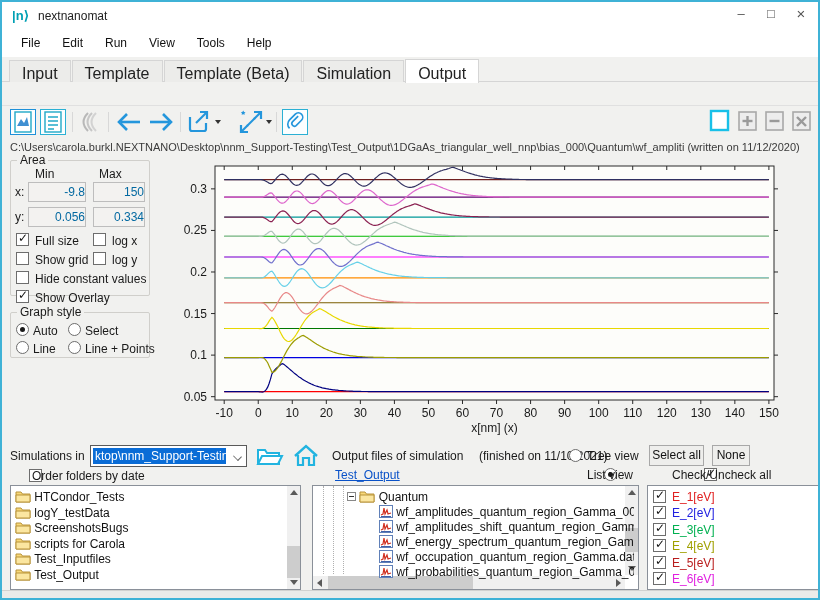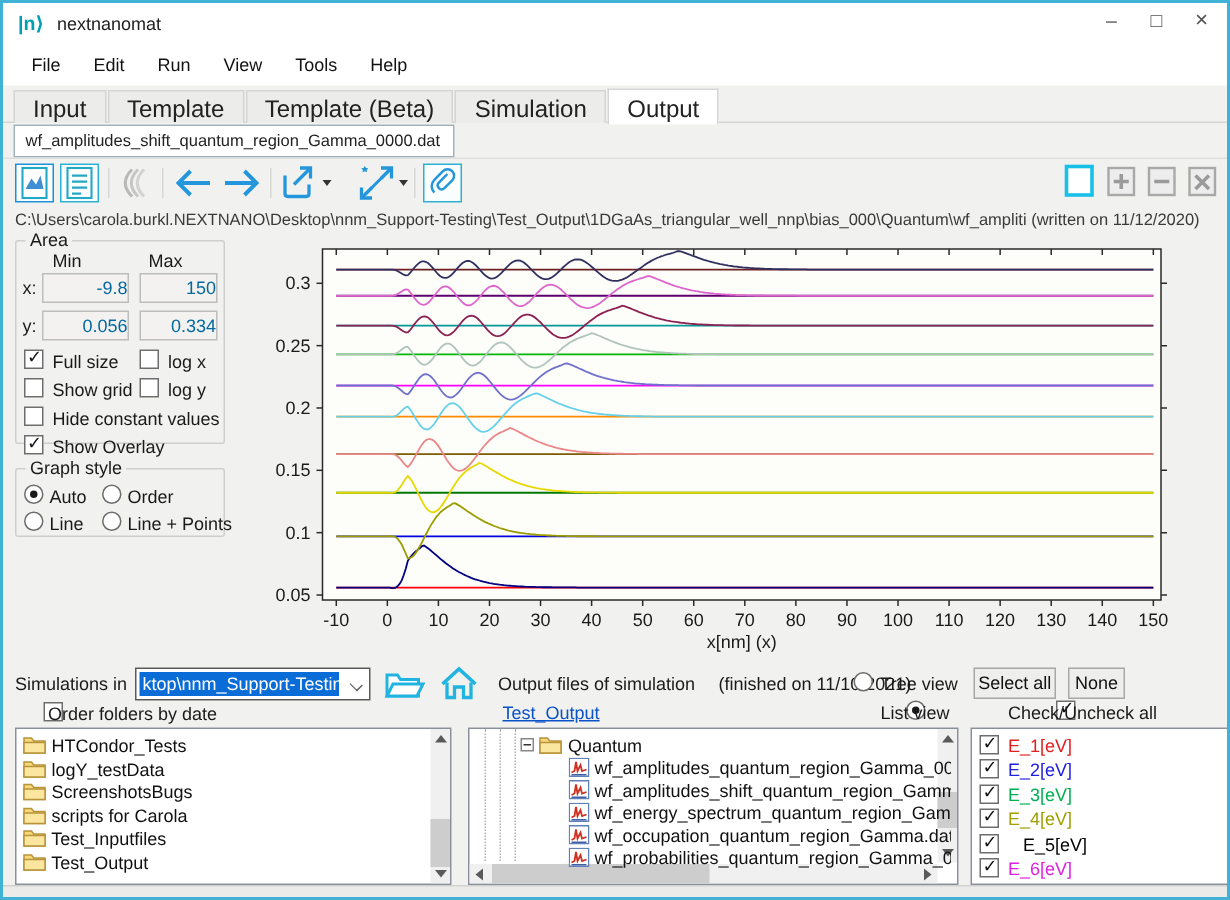--- a/index.html
+++ b/index.html
@@ -71,23 +71,20 @@
     <span class="abs capbtn" style="right:2px;font-size:15px;">×</span>
   </div>
 
   
   <div class="abs" id="menubar" style="padding-left:8px;"><span class="menuitem">File</span><span class="menuitem">Edit</span><span class="menuitem">Run</span><span class="menuitem">View</span><span class="menuitem">Tools</span><span class="menuitem">Help</span></div>
 
   
   <div class="abs" id="tabstrip" style="padding-left:7px;"><span class="tab">Input</span><span class="tab">Template</span><span class="tab">Template (Beta)</span><span class="tab">Simulation</span><span class="tab active">Output</span></div>
 
   
-  <div class="abs" id="filetabrow">
-    <span id="filetab">wf_amplitudes_shift_quantum_region_Gamma_0000.dat</span>
-  </div>
 
   
   <div class="abs" id="toolbar">
     <span class="abs tbtn tbox" style="left:8px;border-color:#1e90d8;">
       <svg width="24" height="24" viewBox="0 0 24 24">
           <rect x="4" y="2" width="16" height="20" fill="#fff" stroke="#20a8c8" stroke-width="1.4"></rect>
           <path d="M6 16 L10 9 L13 13 L16 7 L18 16 Z" fill="#3f8fd2"></path>
         </svg>
     </span>
     <span class="abs tbtn tbox" style="left:38px;">
@@ -203,21 +200,21 @@
       </div>
   </div>
 
   
   <div class="abs groupbox" style="left:8px;top:310px;width:140px;height:46px;">
     <span class="grouptitle">Graph style</span>
     <div id="graphstyle">
         <span class="rd sel" style="position: absolute; left: 5px; top: 10px;"></span>
         <span class="lbl abs" style="left: 22px; top: 11px;">Auto</span>
         <span class="rd" style="position: absolute; left: 57px; top: 10px;"></span>
-        <span class="lbl abs" style="left: 74px; top: 11px;">Order</span>
+        <span class="lbl abs" style="left: 74px; top: 11px;">Select</span>
         <span class="rd" style="position: absolute; left: 5px; top: 28px;"></span>
         <span class="lbl abs" style="left: 22px; top: 29px;">Line</span>
         <span class="rd" style="position: absolute; left: 57px; top: 28px;"></span>
         <span class="lbl abs" style="left: 74px; top: 29px;">Line + Points</span>
       </div>
   </div>
 
   
   <div class="abs" style="left:155px;top:158px;width:660px;height:280px;" id="chartwrap"><svg width="660" height="280">
         <rect x="58" y="6" width="559" height="234" fill="#fdfdfa" stroke="#2a2a2a" stroke-width="1"></rect>
@@ -437,18 +434,18 @@
   <div class="abs listbox" style="left:645px;top:483px;width:188px;height:105px;" id="energylist">
     <div class="vscroll" style="right:0;top:0;width:13px;height:103px;">
       <span class="sarrow up" style="left:2.5px;top:4px;"></span>
       <span class="sarrow down" style="left:2.5px;bottom:4px;"></span>
       <span class="sthumb" style="left:0;top:18px;width:13px;height:26px;"></span>
     </div>
   <div class="lrow" style="left: 5px; top: 4px;"><span class="cb checked" style="vertical-align: -2px;"></span><span style="color: rgb(224, 32, 32); margin-left: 6px; font-size: 12px;">E_1[eV]</span></div>
       <div class="lrow" style="left: 5px; top: 20.4px;"><span class="cb checked" style="vertical-align: -2px;"></span><span style="color: rgb(32, 32, 224); margin-left: 6px; font-size: 12px;">E_2[eV]</span></div>
       <div class="lrow" style="left: 5px; top: 36.8px;"><span class="cb checked" style="vertical-align: -2px;"></span><span style="color: rgb(0, 176, 80); margin-left: 6px; font-size: 12px; margin-top: 25px;">E_3[eV]</span></div>
       <div class="lrow" style="left: 5px; top: 53.2px;"><span class="cb checked" style="vertical-align: -2px;"></span><span style="color: rgb(160, 160, 0); margin-left: 6px; font-size: 12px;">E_4[eV]</span></div>
-      <div class="lrow" style="left: 5px; top: 69.6px;"><span class="cb checked" style="vertical-align: -2px;"></span><span style="color: #000000; margin-left: 16px; font-size: 12px;">E_5[eV]</span></div>
+      <div class="lrow" style="left: 5px; top: 69.6px;"><span class="cb checked" style="vertical-align: -2px;"></span><span style="color: #b91c1c; margin-left: 6px; font-size: 12px;">E_5[eV]</span></div>
       <div class="lrow" style="left: 5px; top: 86px;"><span class="cb checked" style="vertical-align: -2px;"></span><span style="color: rgb(224, 32, 224); margin-left: 6px; font-size: 12px;">E_6[eV]</span></div>
     </div>
 
   <div class="abs" id="statusbar"></div>
 </div>
 
 </body></html>

